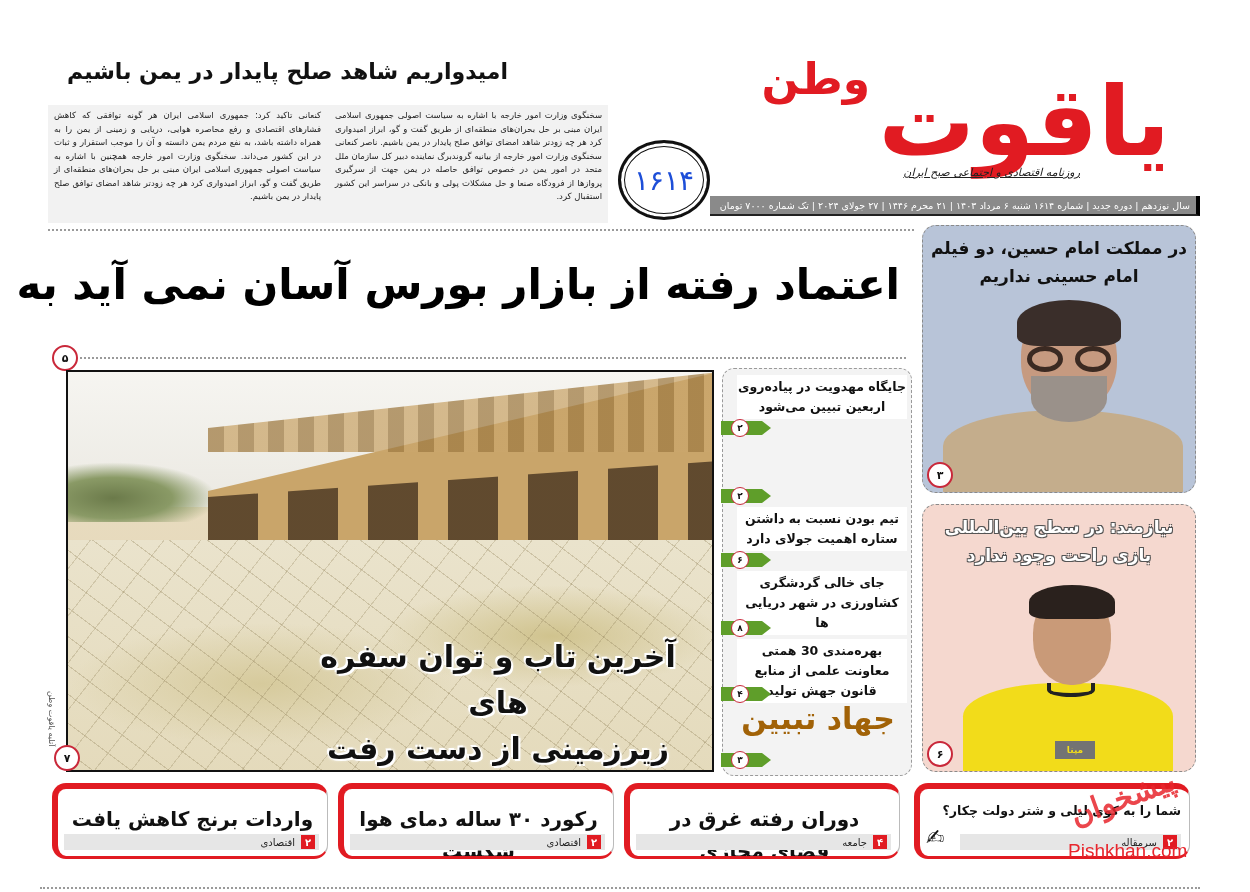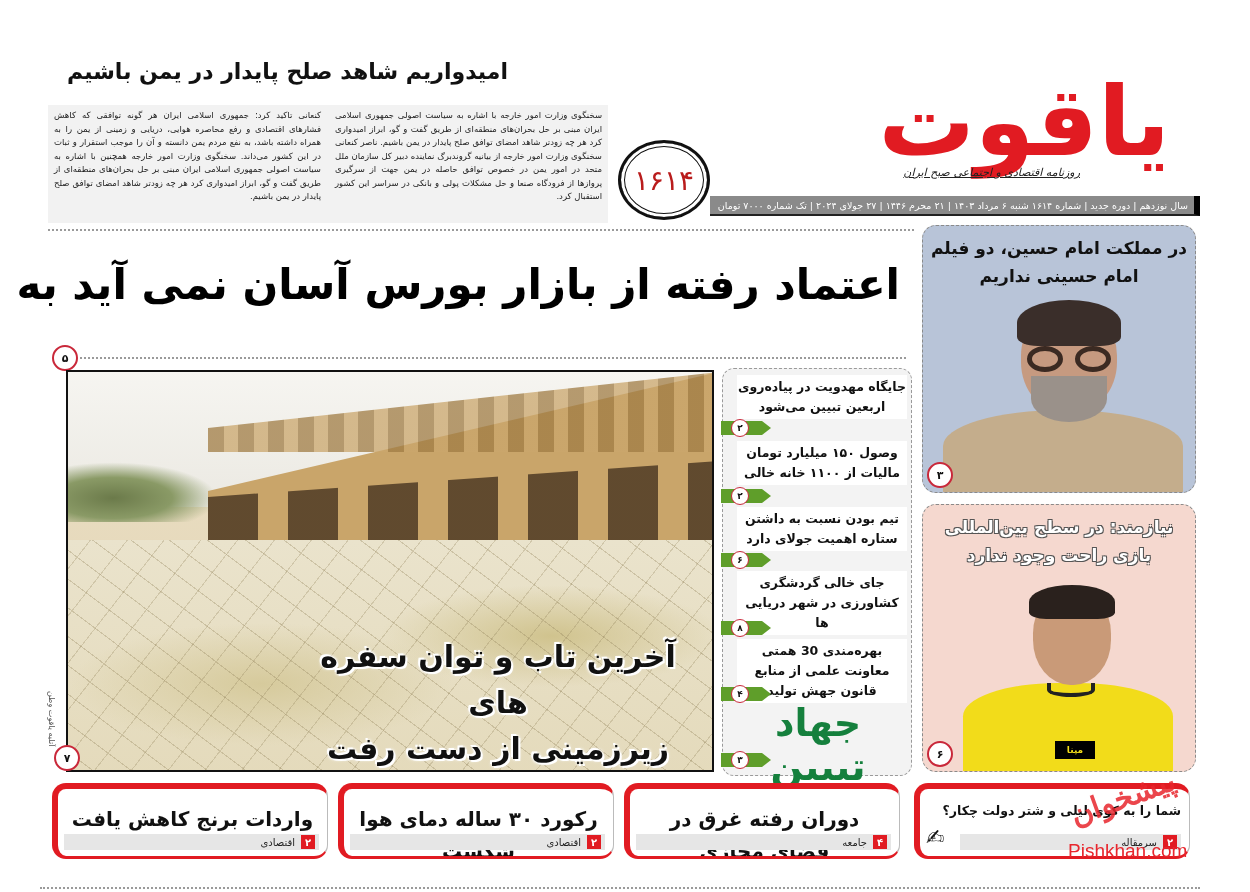--- a/index.html
+++ b/index.html
@@ -9,26 +9,26 @@
   .abs { position: absolute; }
 
   
   .masthead { left: 700px; top: 48px; width: 500px; height: 170px; }
   .logo-box { position: absolute; right: 30px; top: 6px; width: 440px; height: 128px; }
   .logo-main { position: absolute; right: 0; top: 18px; font-family: "DejaVu Sans", sans-serif; font-weight: bold;
     font-size: 96px; line-height: 100px; color: #e11b22; letter-spacing: -4px; }
   .logo-small { position: absolute; right: 300px; top: 0px; font-weight: bold; font-size: 44px; color: #e11b22; line-height: 50px; }
   .tagline { position: absolute; right: 120px; top: 118px; font-family: "DejaVu Serif", serif; font-style: italic; font-size: 11px; color: #222; text-decoration: underline; }
   .dateline { position: absolute; right: 0; top: 148px; width: 490px; height: 20px; background: #8a8a8a;
-    border-bottom: 2px solid #222; border-right: 6px solid #000000; color: #fff; font-size: 9.5px; line-height: 20px;
+    border-bottom: 2px solid #222; border-right: 4px solid #000000; color: #fff; font-size: 9.5px; line-height: 20px;
     text-align: right; padding-right: 6px; white-space: nowrap; overflow: hidden; }
 
   .issue-badge { left: 618px; top: 140px; width: 92px; height: 80px; border-radius: 50%;
     border: 3px solid #111; background: #fff; display: flex; align-items: center; justify-content: center;
-    font-size: 28px; font-weight: 300; color: #b91c1c; box-shadow: inset 0 0 0 3px #fff, inset 0 0 0 4px #111; direction: ltr; }
+    font-size: 28px; font-weight: 300; color: #1d4ed8; box-shadow: inset 0 0 0 3px #fff, inset 0 0 0 4px #111; direction: ltr; }
 
   
   .top-story { left: 48px; top: 55px; width: 560px; height: 165px; }
   .top-story-title { position: absolute; right: 100px; top: 4px; font-weight: bold; font-size: 22px; color: #111; white-space: nowrap; }
   .top-story-body { position: absolute; left: 0; top: 50px; width: 560px; height: 118px; background: #f2f2f2; display: flex; gap: 14px; padding: 4px 6px; }
   .top-story-col { flex: 1; font-size: 8.5px; line-height: 13.5px; text-align: justify; color: #222; }
 
   .dotted-h { border-top: 2px dotted #9a9a9a; height: 0; }
 
   
@@ -67,42 +67,42 @@
   .photo-credit { left: 42px; top: 672px; width: 14px; height: 74px; writing-mode: vertical-rl; font-size: 8px; color: #555; }
 
   
   .teaser-col { left: 722px; top: 368px; width: 190px; height: 408px; border: 1px dashed #9a9a9a; border-radius: 12px; background: #f3f3f3; }
   .teaser { position: absolute; left: 14px; width: 170px; text-align: center; font-size: 12.5px; font-weight: bold; line-height: 20px; background: #fff; padding: 2px 0; color: #111; }
   .teaser-tab { position: absolute; left: -2px; width: 50px; height: 14px; background: #5f9e2a;
     clip-path: polygon(0 0, 82% 0, 100% 50%, 82% 100%, 0 100%); }
   .teaser-tab::before { content: ""; position: absolute; left: 0; top: -8px; width: 4px; height: 10px; background: #5f9e2a; }
   .teaser-num { position: absolute; left: 8px; width: 18px; height: 18px; border-radius: 50%; background: #fff; border: 1.5px solid #c9283a;
     font-size: 9px; font-weight: bold; display: flex; align-items: center; justify-content: center; color: #111; }
-  .teaser-logo { position: absolute; left: 10px; width: 170px; text-align: center; font-size: 38px; color: #15803d; font-weight: bold; letter-spacing: 1px; }
+  .teaser-logo { position: absolute; left: 10px; width: 170px; text-align: center; font-size: 30px; color: #a16207; font-weight: bold; letter-spacing: 1px; }
 
   
   .card-right { left: 922px; width: 274px; border: 1px dashed #8a8a8a; border-radius: 14px; overflow: hidden; }
   .card-blue { top: 225px; height: 268px; background: #b8c4d8; }
   .card-pink { top: 504px; height: 268px; background: #f5d8cf; }
   .card-title { position: absolute; left: 6px; right: 6px; top: 8px; text-align: center; font-size: 17px; font-weight: bold; line-height: 28px; color: #111; }
   .card-pink .card-title { color: #fff; text-shadow: 1px 1px 0 #555, -1px -1px 0 #555, 1px -1px 0 #555, -1px 1px 0 #555; }
   .person-1 { position: absolute; left: 20px; top: 80px; width: 240px; height: 188px; }
   .head-1 { position: absolute; left: 78px; top: 0; width: 96px; height: 108px; border-radius: 46% 46% 48% 48%; background: #c69a80; }
   .hair-1 { position: absolute; left: 74px; top: -6px; width: 104px; height: 46px; border-radius: 50% 50% 20% 20%; background: #3a2e2a; }
   .glasses-1 { position: absolute; left: 84px; top: 40px; width: 86px; height: 26px; }
   .glasses-1 span { position: absolute; top: 0; width: 36px; height: 26px; border: 5px solid #3b2a22; border-radius: 50%; }
   .beard-1 { position: absolute; left: 88px; top: 70px; width: 76px; height: 46px; border-radius: 0 0 50% 50%; background: #9a918a; }
   .body-1 { position: absolute; left: 0; top: 104px; width: 240px; height: 90px; border-radius: 50% 50% 0 0 / 40% 40% 0 0; background: #c4ad8c; }
 
   .person-2 { position: absolute; left: 40px; top: 86px; width: 210px; height: 182px; }
   .head-2 { position: absolute; left: 70px; top: 0; width: 78px; height: 94px; border-radius: 45% 45% 48% 48%; background: #c99a78; }
   .hair-2 { position: absolute; left: 66px; top: -6px; width: 86px; height: 34px; border-radius: 50% 50% 20% 20%; background: #2a211d; }
   .body-2 { position: absolute; left: 0; top: 92px; width: 210px; height: 95px; border-radius: 45% 45% 0 0 / 35% 35% 0 0; background: #f2dc1a; }
   .collar-2 { position: absolute; left: 84px; top: 92px; width: 48px; height: 14px; border-radius: 0 0 50% 50%; border: 4px solid #222; border-top: none; }
-  .sponsor-2 { position: absolute; left: 92px; top: 150px; width: 40px; height: 18px; background: #000000; color: #f2dc1a; font-size: 9px; font-weight: bold; text-align: center; line-height: 18px; }
+  .sponsor-2 { position: absolute; left: 92px; top: 150px; width: 40px; height: 18px; background: #737373; color: #f2dc1a; font-size: 9px; font-weight: bold; text-align: center; line-height: 18px; }
 
   .card-badge { position: absolute; left: 4px; bottom: 4px; }
 
   
   .bottom-box { top: 783px; width: 276px; height: 76px; border-radius: 14px; background: #fff;
     border-left: 6px solid #e11b22; border-top: 6px solid #e11b22; border-bottom: 3px solid #e11b22;
     border-right: 1px solid #bbb; overflow: hidden; }
   .bottom-box-title { position: absolute; left: 10px; right: 10px; top: 14px; text-align: center; font-size: 20px; font-weight: bold; line-height: 32px; color: #111; }
   .bottom-box-footer { position: absolute; left: 6px; right: 8px; bottom: 6px; height: 16px; background: #e6e6e6; display: flex; align-items: center; gap: 6px; padding-right: 4px; }
   .bottom-section { font-size: 10px; color: #222; }
@@ -115,20 +115,21 @@
   .watermark-fa { left: 1068px; top: 780px; font-family: "DejaVu Serif", serif; font-size: 30px; color: #e8262d; font-weight: bold; opacity: 0.85; transform: rotate(-20deg); }
   .watermark-en { left: 1068px; top: 840px; font-family: "Liberation Sans", sans-serif; font-size: 19px; color: #e8262d; direction: ltr; }
 
   .dotted-bottom { left: 40px; top: 887px; width: 1160px; }
 </style>
 </head>
 <body>
 
 <div class="abs masthead">
   <div class="logo-box">
+    <div class="logo-small">وطن</div>
     <div class="logo-main">یاقوت</div>
   </div>
   <div class="tagline">روزنامه اقتصادی و اجتماعی صبح ایران</div>
   <div class="dateline">سال نوزدهم | دوره جدید | شماره ۱۶۱۴ شنبه ۶ مرداد ۱۴۰۳ | ۲۱ محرم ۱۴۴۶ | ۲۷ جولای ۲۰۲۴ | تک شماره ۷۰۰۰ تومان</div>
 </div>
 <div class="abs issue-badge">۱۶۱۴</div>
 
 <div class="abs top-story">
   <div class="top-story-title">امیدواریم شاهد صلح پایدار در یمن باشیم</div>
   <div class="top-story-body">
@@ -157,21 +158,20 @@
   </div>
 </div>
 <div class="abs photo-credit">آتلیه یاقوت وطن</div>
 <div class="abs page-badge" style="left:54px; top:745px;">۷</div>
 
 <div class="abs teaser-col">
   <div class="teaser" style="top:6px;">جایگاه مهدویت در پیاده‌روی اربعین تبیین می‌شود</div>
   <div class="teaser-tab" style="top:52px;"></div>
   <div class="teaser-num" style="top:50px;">۲</div>
 
-  <div class="teaser" style="top:72px;">وصول ۱۵۰ میلیارد تومان مالیات از ۱۱۰۰ خانه خالی</div>
   <div class="teaser-tab" style="top:120px;"></div>
   <div class="teaser-num" style="top:118px;">۲</div>
 
   <div class="teaser" style="top:138px;">تیم بودن نسبت به داشتن ستاره اهمیت جولای دارد</div>
   <div class="teaser-tab" style="top:184px;"></div>
   <div class="teaser-num" style="top:182px;">۶</div>
 
   <div class="teaser" style="top:202px;">جای خالی گردشگری کشاورزی در شهر دریایی ها</div>
   <div class="teaser-tab" style="top:252px;"></div>
   <div class="teaser-num" style="top:250px;">۸</div>

